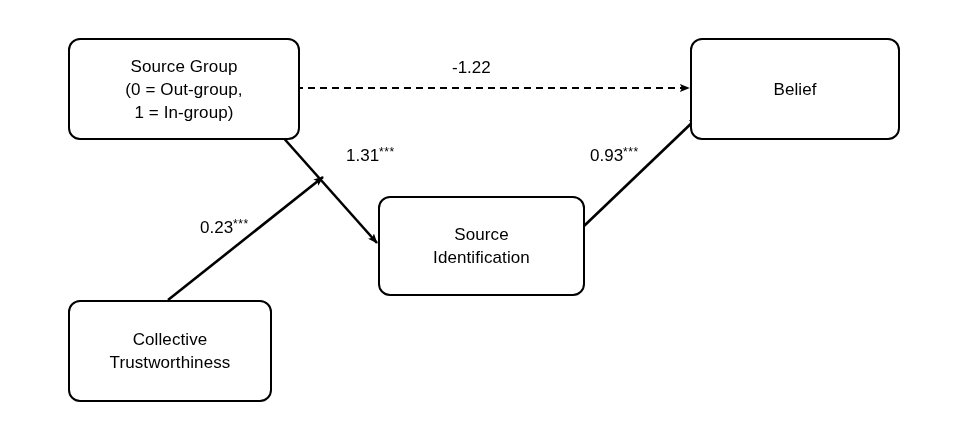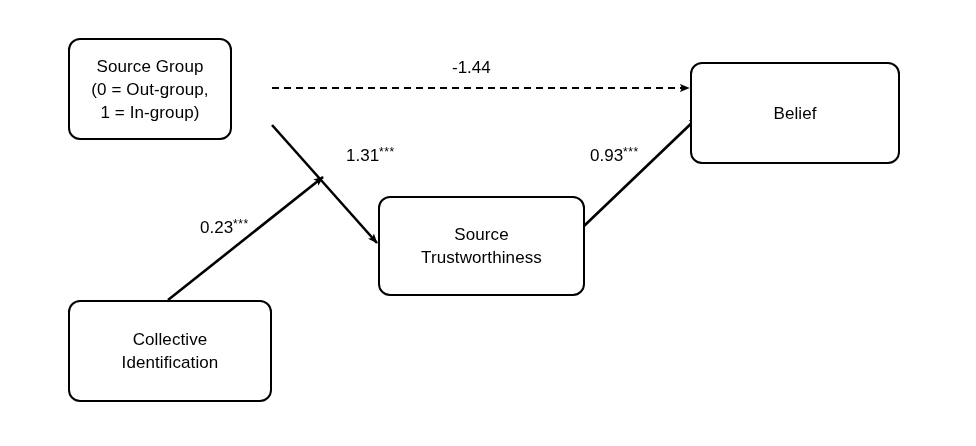--- a/index.html
+++ b/index.html
@@ -56,22 +56,22 @@
   }
   .edge-label sup {
     font-size: 12px;
     line-height: 0;
     vertical-align: baseline;
     position: relative;
     top: -5px;
     letter-spacing: 0.5px;
   }
   
-  #node-source-group      { left: 68px;  top: 38px;  width: 164px; height: 102px; }
-  #node-belief            { left: 690px; top: 38px;  width: 210px; height: 102px; margin-top: 24px; }
+  #node-source-group      { left: 68px;  top: 38px;  width: 232px; height: 102px; }
+  #node-belief            { left: 690px; top: 38px;  width: 210px; height: 102px; }
   #node-trust             { left: 378px; top: 196px; width: 207px; height: 100px; }
   #node-collective        { left: 68px;  top: 300px; width: 204px; height: 102px; }
   
   #label-direct           { left: 452px; top: 58px; }
   #label-a-path           { left: 330px; top: 146px; margin-left: 16px; }
   #label-b-path           { left: 590px; top: 146px; }
   #label-moderation       { left: 200px; top: 218px; }
 </style>
 </head>
 <body>
@@ -99,30 +99,30 @@
 (0 = Out-group,
 1 = In-group)</span>
   </div>
 
   <div class="node-box" id="node-belief">
     <span class="node-label">Belief</span>
   </div>
 
   <div class="node-box" id="node-trust">
     <span class="node-label">Source
-Trustworthiness</span>
+Identification</span>
   </div>
 
   <div class="node-box" id="node-collective">
     <span class="node-label">Collective
-Identification</span>
+Trustworthiness</span>
   </div>
 
   <div class="edge-label" id="label-direct">
-    <span>-1.44</span><sup></sup>
+    <span>-1.22</span><sup></sup>
   </div>
 
   <div class="edge-label" id="label-a-path">
     <span>1.31</span><sup>***</sup>
   </div>
 
   <div class="edge-label" id="label-b-path">
     <span>0.93</span><sup>***</sup>
   </div>
 

